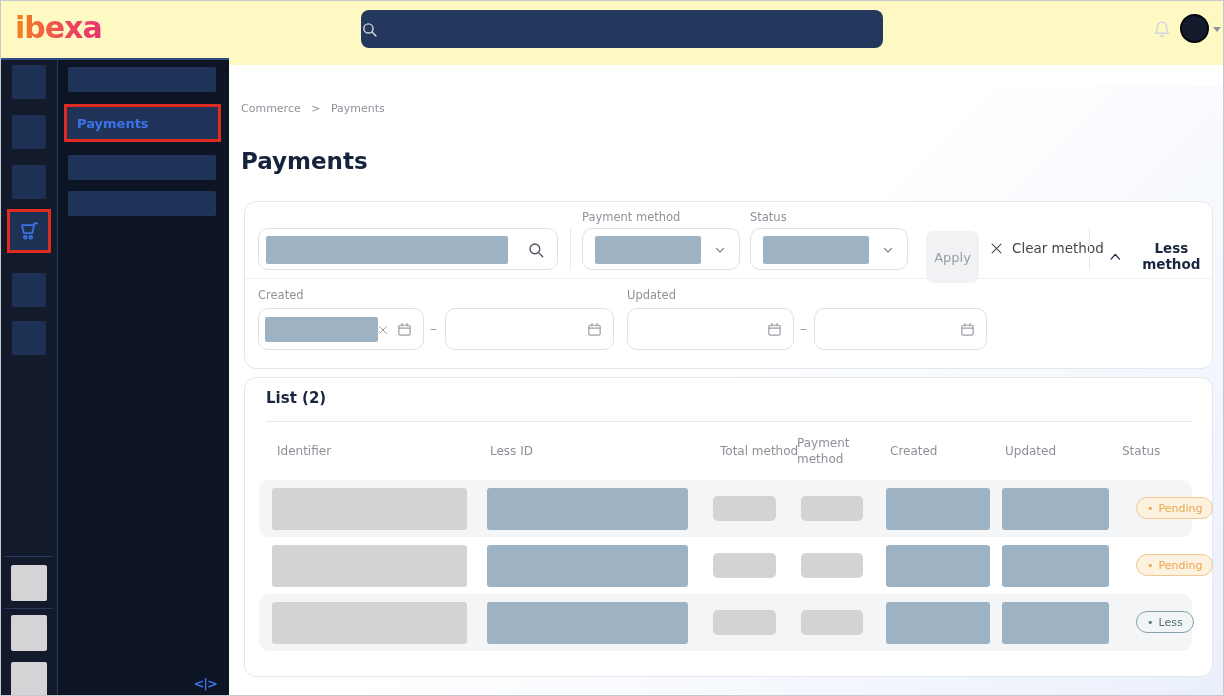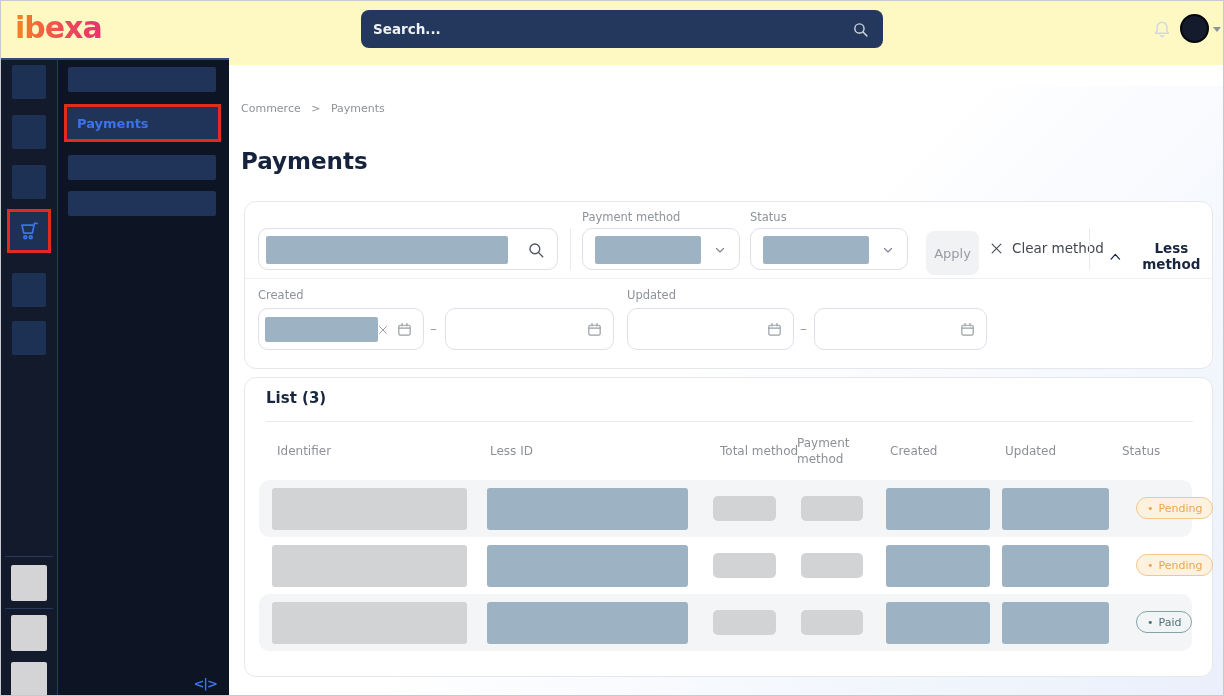--- a/index.html
+++ b/index.html
@@ -62,21 +62,21 @@
   .list-card   { top:291px; width:969px; height:300px; }
 
   
   .f-label { position:absolute; font-size:11.5px; color:#8e939a; }
   .input-box { position:absolute; height:42px; border:1px solid #dde1e7; border-radius:10px;
                background:#fff; cursor:text; }
   .ph-blue { background:#9db2c3; border-radius:2px; }
   .ph-gray { background:#d2d3d5; border-radius:3px; }
   .vdiv { position:absolute; top:26px; width:1px; height:42px; background:#e7eaee; }
   .hdiv { position:absolute; left:0; top:76px; width:100%; height:1px; background:#eef0f3; }
-  .apply-btn { position:absolute; left:681px; top:29px; width:53px; height:44px; background:#f1f2f3;
+  .apply-btn { position:absolute; left:681px; top:29px; width:53px; height:52px; background:#f1f2f3;
                border:none; border-radius:8px; font-size:13px; color:#989ca3; font-family:inherit;
                cursor:pointer; }
   .clear-btn { position:absolute; left:744px; top:38px; display:flex; align-items:center; gap:8px;
                font-size:13.5px; color:#43484f; cursor:pointer; background:none; border:none;
                font-family:inherit; }
   .less-btn { position:absolute; left:864px; top:38px; display:flex; align-items:center; gap:9px;
               font-size:13.5px; font-weight:700; color:#19263f; cursor:pointer; background:none;
               border:none; font-family:inherit; }
   .dash { position:absolute; top:118px; font-size:14px; color:#9aa0a6; }
 
@@ -94,21 +94,20 @@
   .badge.paid { background:#f2f5f6; border:1px solid #85a2ab; color:#527078; }
 </style>
 </head>
 <body>
 
 <div id="app">
 
   <div class="topbar">
     <div class="logo">ibexa</div>
     <div class="searchbar">
-      <input type="text" placeholder="Search..." style="">
       <svg width="17" height="17" viewBox="0 0 24 24" fill="none" stroke="#cfd4da" stroke-width="2" stroke-linecap="round">
         <circle cx="10.5" cy="10.5" r="6.5"></circle>
           <line x1="15.5" y1="15.5" x2="21" y2="21"></line>
       </svg>
     </div>
     <svg class="bell" viewBox="0 0 24 24" fill="none" stroke="#d4d8dd" stroke-width="1.6" stroke-linejoin="round">
       <path d="M12 3.5a5.3 5.3 0 0 0-5.3 5.3v3.8L5 15.5h14l-1.7-2.9V8.8A5.3 5.3 0 0 0 12 3.5z"></path>
       <path d="M10.4 18a1.7 1.7 0 0 0 3.2 0" stroke-linecap="round"></path>
     </svg>
     <div class="avatar"></div>
@@ -240,21 +239,21 @@
         <svg style="position:absolute; right:10px; top:12px" width="17" height="17" viewBox="0 0 24 24" fill="none" stroke="#9aa0a6" stroke-width="1.7" stroke-linecap="round">
           <rect x="4" y="6" width="16" height="14" rx="2"></rect>
             <line x1="4" y1="10" x2="20" y2="10"></line>
           <line x1="8.5" y1="3.5" x2="8.5" y2="7"></line>
             <line x1="15.5" y1="3.5" x2="15.5" y2="7"></line>
           </svg>
       </div>
     </div>
 
     <div class="card list-card">
-      <div class="list-title">List (3)</div>
+      <div class="list-title">List (2)</div>
       <div class="list-divider"></div>
 
       <div class="th" style="left:32px">Identifier</div>
       <div class="th" style="left:245px">Less ID</div>
       <div class="th" style="left:475px">Total method</div>
       <div class="th th-wrap" style="left:552px">Payment method</div>
       <div class="th" style="left:645px">Created</div>
       <div class="th" style="left:760px">Updated</div>
       <div class="th" style="left:877px">Status</div>
 
@@ -286,18 +285,18 @@
 
       <div class="trow alt" style="top:216px">
         <div class="cell ph-gray" style="left:13px; top:8px; width:195px; height:42px"></div>
         <div class="cell ph-blue" style="left:228px; top:8px; width:201px; height:42px; border-radius:3px"></div>
         <div class="cell ph-gray" style="left:454px; top:16px; width:63px; height:25px; border-radius:5px"></div>
         <div class="cell ph-gray" style="left:542px; top:16px; width:62px; height:25px; border-radius:5px"></div>
         <div class="cell ph-blue" style="left:627px; top:8px; width:104px; height:42px; border-radius:3px"></div>
         <div class="cell ph-blue" style="left:743px; top:8px; width:107px; height:42px; border-radius:3px"></div>
         <div class="badge paid">
           <span>•</span>
-          <span>Paid</span>
+          <span>Less</span>
         </div>
       </div>
     </div>
   </div>
 </div>
 
 </body></html>

